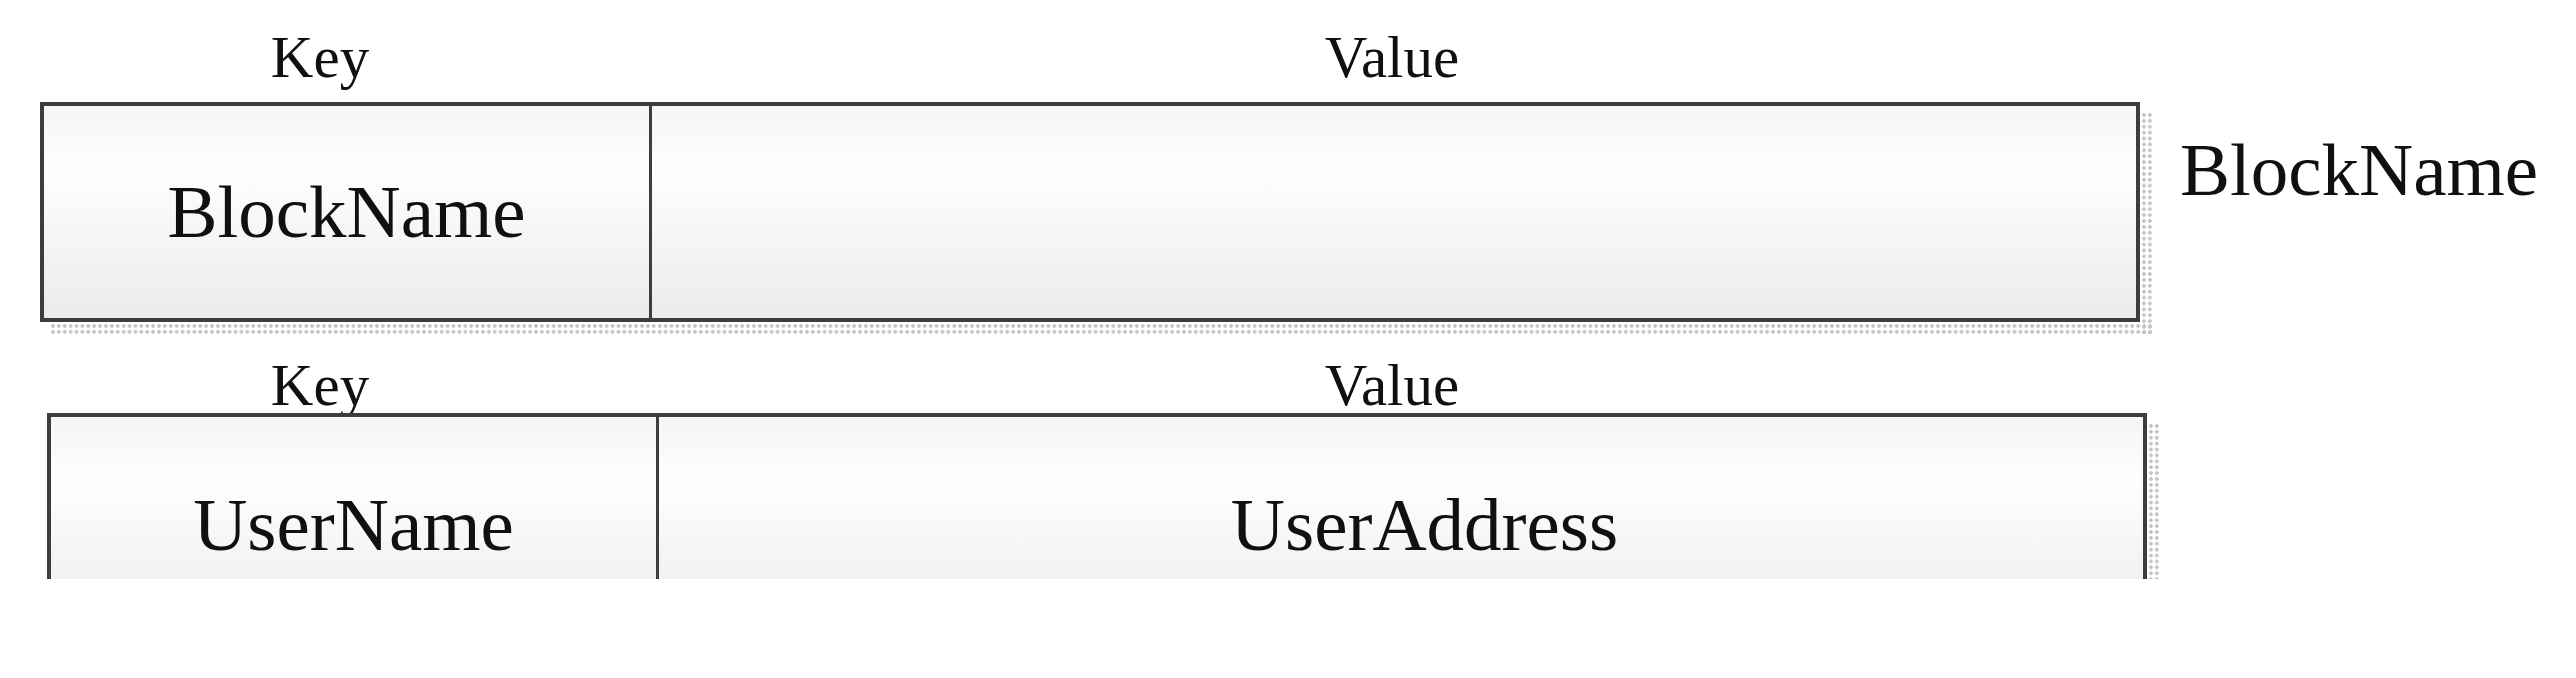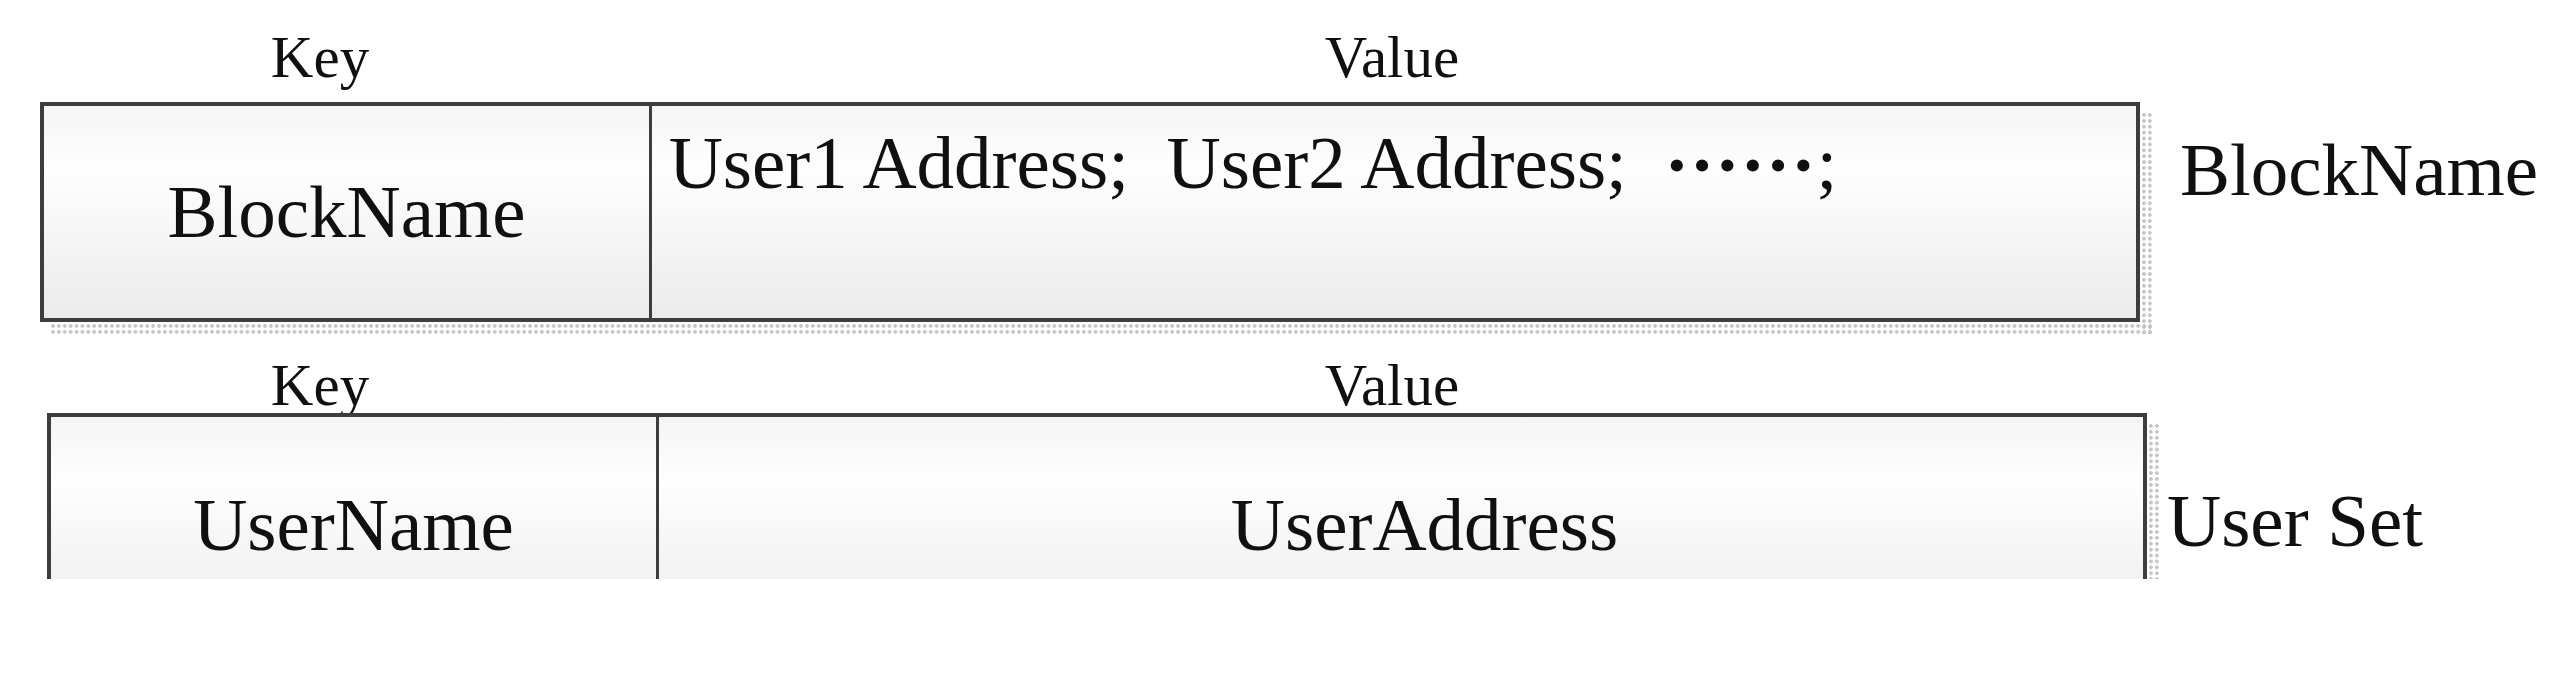--- a/index.html
+++ b/index.html
@@ -107,21 +107,20 @@
 <div class="canvas">
 
   <div class="hdr" style="left:320px; top:21.6px;">Key</div>
   <div class="hdr" style="left:1392px; top:21.6px;">Value</div>
 
   <div class="kv-table t1">
     <div class="key-cell">
         <span>BlockName</span>
       </div>
     <div class="value-cell">
-      <div class="vline"><span>User1 Address;  User2 Address;  </span><span class="dots">……</span><span>;</span></div>
     </div>
     <div class="shadow-r"></div>
     <div class="shadow-b"></div>
   </div>
 
   <div class="side-label first">
     <div>BlockName</div>
   </div>
 
   <div class="hdr" style="left:320px; top:350px;">Key</div>
@@ -131,16 +130,15 @@
     <div class="key-cell">
         <span>UserName</span>
       </div>
     <div class="value-cell">
         <span>UserAddress</span>
       </div>
     <div class="shadow-r"></div>
     <div class="shadow-b"></div>
   </div>
 
-  <div class="side-label second">User Set</div>
 
 </div>
 
 
 </body></html>

